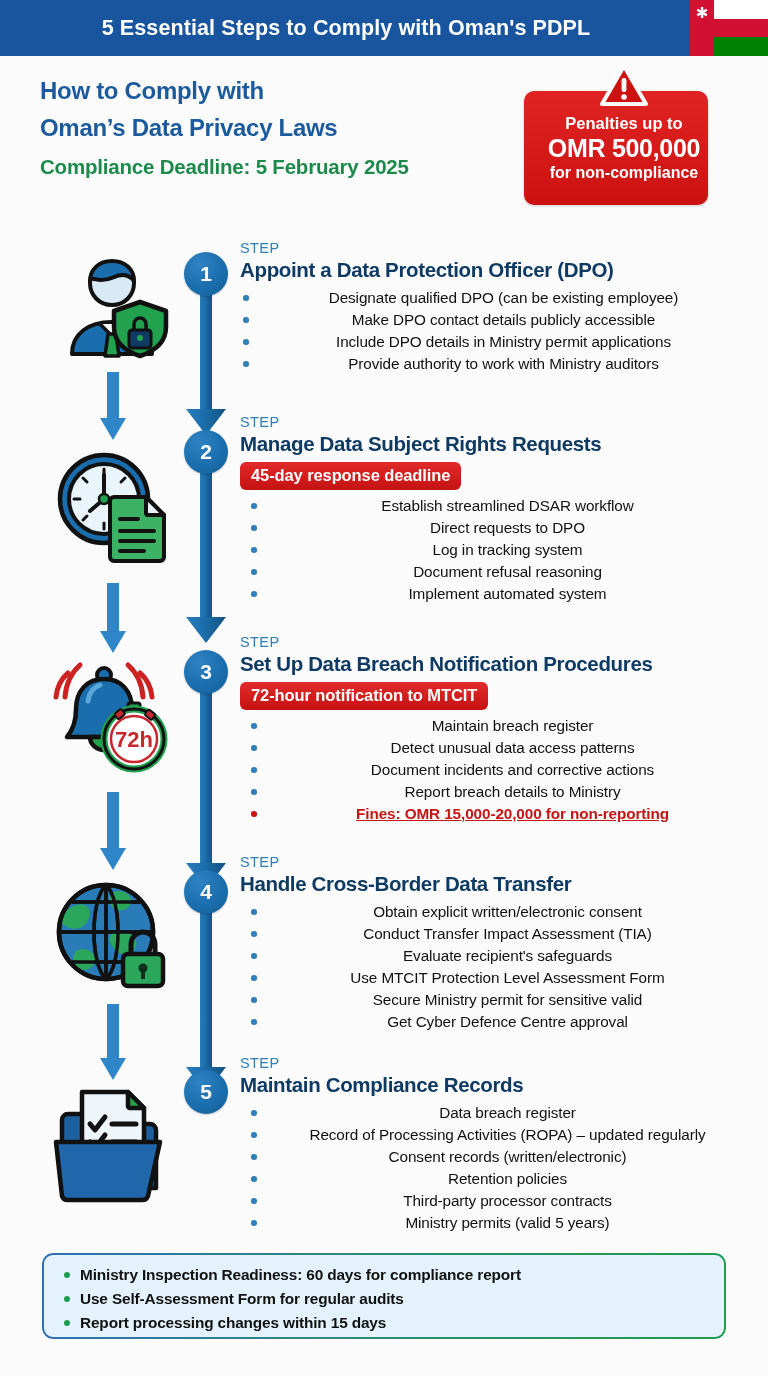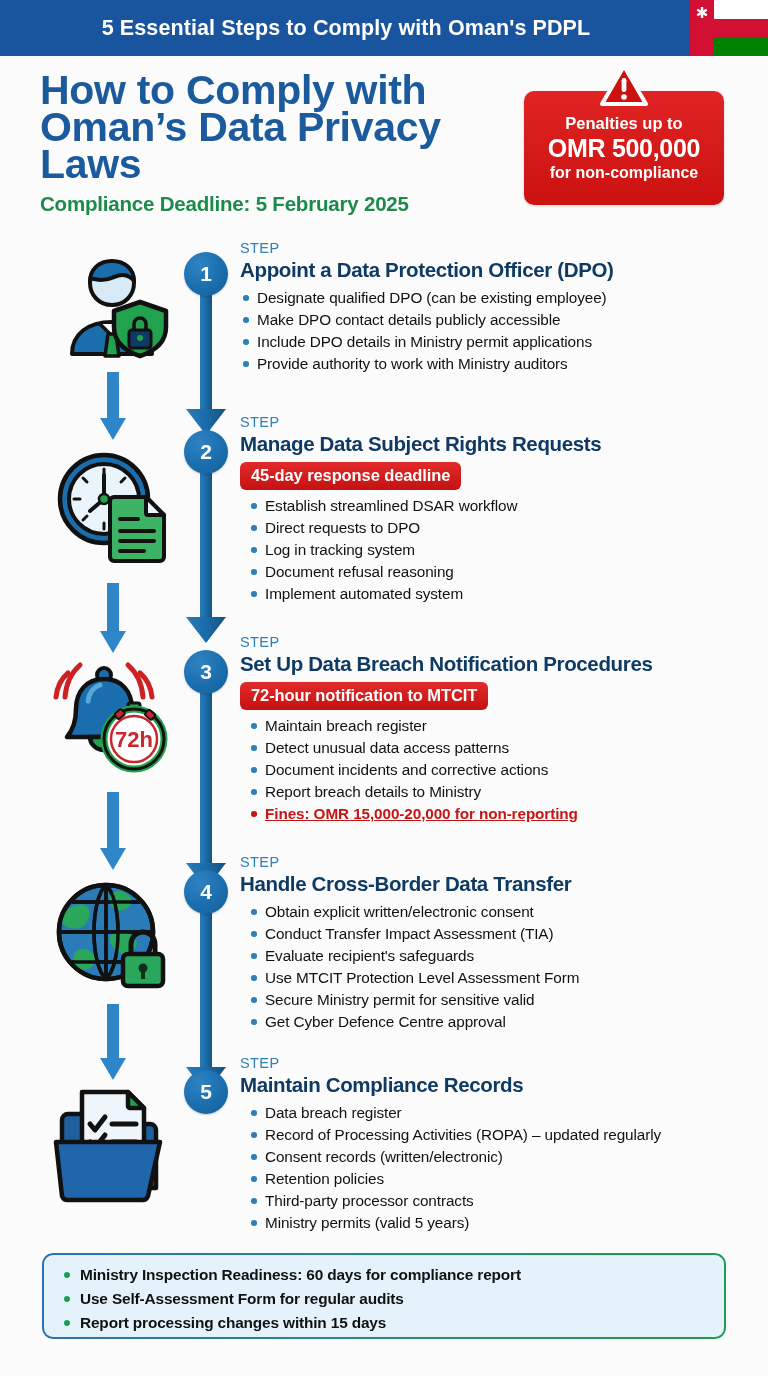--- a/index.html
+++ b/index.html
@@ -34,30 +34,30 @@
   .fs.red{top:18.66px;background:#d21034;}
   .fs.green{top:37.33px;background:#008000;}
   .flag-emblem{
     position:absolute;left:4px;top:5px;width:16px;height:16px;z-index:4;
     color:#ffffff;font-size:15px;line-height:16px;text-align:center;
   }
 
   
   .headline{position:absolute;left:40px;top:72px;width:470px;}
   .h-main{
-    color:#1b5a9c;font-size:41px;font-weight:bold;line-height:37px;
+    color:#1b5a9c;font-size:24px;font-weight:bold;line-height:37px;
     letter-spacing:-0.3px;
   }
   .h-deadline{
     margin-top:9px;color:#1b8a4a;font-size:20.5px;font-weight:bold;letter-spacing:-0.2px;
   }
 
   
   .penalty{
-    position:absolute;left:524px;top:91px;width:200px;height:114px;
+    position:absolute;left:524px;top:91px;width:184px;height:114px;
     background:linear-gradient(180deg,#e02424 0%,#cc1111 100%);
     border-radius:10px;
     box-shadow:0 1px 3px rgba(0,0,0,.18);
   }
   .penalty-inner{
     position:absolute;left:0;top:0;width:200px;height:114px;
     display:flex;flex-direction:column;align-items:center;justify-content:center;
     color:#ffffff;text-align:center;line-height:1.08;
   }
   .pen-l1{font-size:16.5px;font-weight:bold;}
@@ -100,21 +100,21 @@
 
   .content{position:absolute;left:240px;width:510px;}
   .step-kicker{color:#2f7fb8;font-size:14.5px;font-weight:normal;letter-spacing:.4px;line-height:16px;}
   .step-title{color:#0f3a63;font-size:20.5px;font-weight:bold;line-height:25px;letter-spacing:-0.35px;margin-top:1px;}
   .tag{
     display:inline-block;margin-top:6px;
     background:linear-gradient(180deg,#e22b2b 0%,#c41111 100%);
     color:#ffffff;font-size:16.5px;font-weight:bold;
     padding:4px 11px 5px;border-radius:6px;letter-spacing:-0.1px;
   }
-  ul.bullets{margin:5px 0 0 0;padding:0;list-style:none;}
+  ul.bullets{margin:5px 0 0 0;padding:0;list-style:none;text-align:center;}
   ul.bullets li{
     position:relative;padding-left:17px;margin:0 0 1px 0;
     font-size:15.3px;color:#111111;line-height:21px;letter-spacing:-0.1px;
     white-space:nowrap;
   }
   ul.bullets li:before{
     content:"";position:absolute;left:3px;top:8px;width:5.5px;height:5.5px;border-radius:50%;
     background:#2f7fb8;
   }
   ul.bullets li.warn{color:#c81414;font-weight:bold;text-decoration:underline;}

